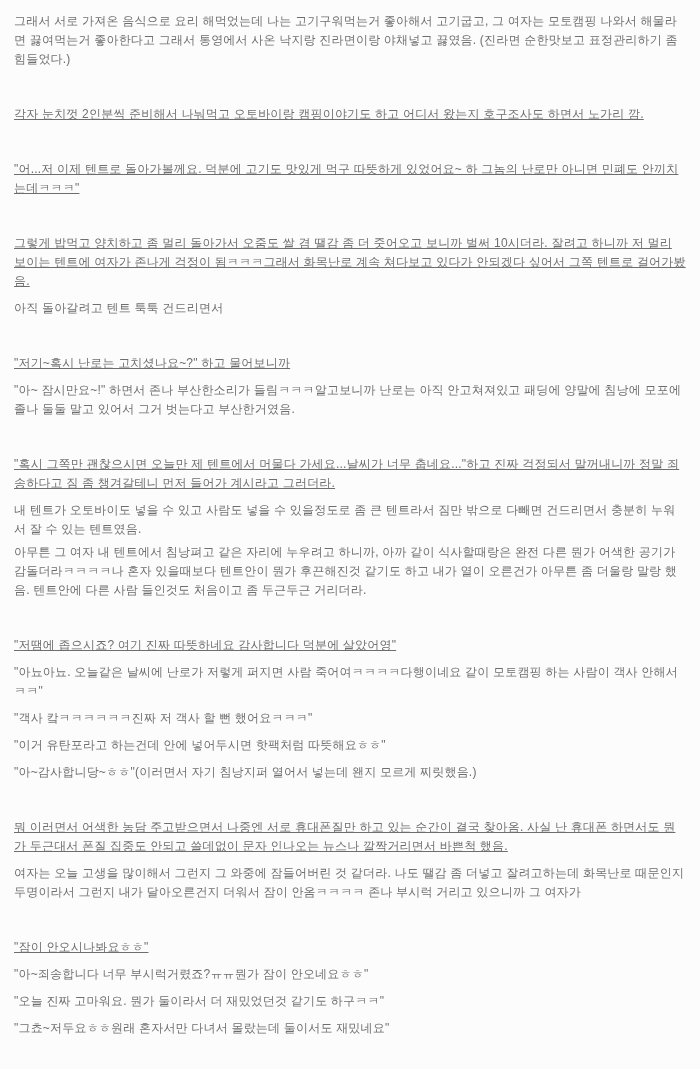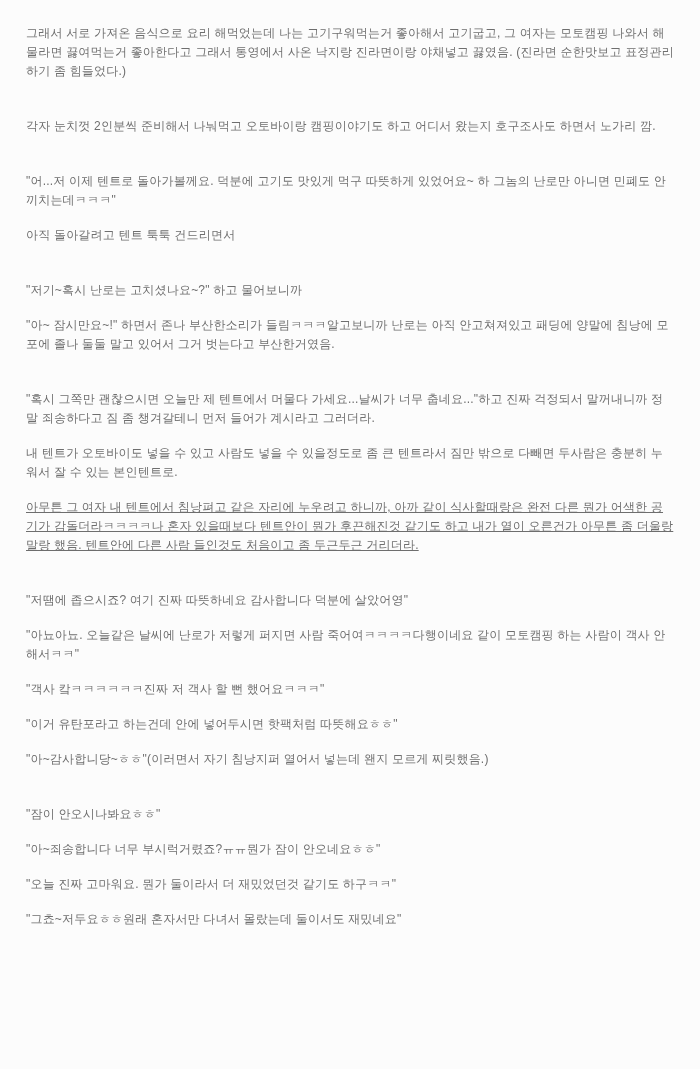--- a/index.html
+++ b/index.html
@@ -17,43 +17,46 @@
     width: 700px;
     padding: 8px 10px 10px 10px;
     font-family: "Liberation Sans", "DejaVu Sans", sans-serif;
     font-size: 12px;
     line-height: 19px;
     color: #6e6e6e;
     word-break: break-all;
     letter-spacing: 0.2px;
   }
   .post-body p {
-    margin: 16px;
+    margin: 4px;
   }
   
-  .g0 { margin-top: 2px !important; text-decoration: underline; }
+  .g0 { margin-top: 2px !important; }
   .g1 { margin-top: 8px !important; }
-  .g2 { margin-top: 36px !important; }
+  .g2 { margin-top: 36px !important; text-decoration: underline; }
 </style>
 </head>
 <body style="background: rgb(252, 252, 252);">
 
 <div class="post-body" style="color: rgb(110, 110, 110);">
   <p>그래서 서로 가져온 음식으로 요리 해먹었는데 나는 고기구워먹는거 좋아해서 고기굽고, 그 여자는 모토캠핑 나와서 해물라면 끓여먹는거 좋아한다고 그래서 통영에서 사온 낙지랑 진라면이랑 야채넣고 끓였음. (진라면 순한맛보고 표정관리하기 좀 힘들었다.)</p>
   <p class="g2">각자 눈치껏 2인분씩 준비해서 나눠먹고 오토바이랑 캠핑이야기도 하고 어디서 왔는지 호구조사도 하면서 노가리 깜.</p>
   <p class="g2">"어...저 이제 텐트로 돌아가볼께요. 덕분에 고기도 맛있게 먹구 따뜻하게 있었어요~ 하 그놈의 난로만 아니면 민폐도 안끼치는데ㅋㅋㅋ"</p>
+  <p class="g2">그렇게 밥먹고 양치하고 좀 멀리 돌아가서 오줌도 쌀 겸 땔감 좀 더 줏어오고 보니까 벌써 10시더라. 잘려고 하니까 저 멀리 보이는 텐트에 여자가 존나게 걱정이 됨ㅋㅋㅋ그래서 화목난로 계속 쳐다보고 있다가 안되겠다 싶어서 그쪽 텐트로 걸어가봤음.</p>
   <p class="g1">아직 돌아갈려고 텐트 툭툭 건드리면서</p>
   <p class="g2">"저기~혹시 난로는 고치셨나요~?" 하고 물어보니까</p>
   <p class="g1">"아~ 잠시만요~!" 하면서 존나 부산한소리가 들림ㅋㅋㅋ알고보니까 난로는 아직 안고쳐져있고 패딩에 양말에 침낭에 모포에 졸나 둘둘 말고 있어서 그거 벗는다고 부산한거였음.</p>
   <p class="g2">"혹시 그쪽만 괜찮으시면 오늘만 제 텐트에서 머물다 가세요...날씨가 너무 춥네요..."하고 진짜 걱정되서 말꺼내니까 정말 죄송하다고 짐 좀 챙겨갈테니 먼저 들어가 계시라고 그러더라.</p>
-  <p class="g1">내 텐트가 오토바이도 넣을 수 있고 사람도 넣을 수 있을정도로 좀 큰 텐트라서 짐만 밖으로 다빼면 두사람은 충분히 누워서 잘 수 있는 본인텐트로.</p>
+  <p class="g1">내 텐트가 오토바이도 넣을 수 있고 사람도 넣을 수 있을정도로 좀 큰 텐트라서 짐만 밖으로 다빼면 건드리면서 충분히 누워서 잘 수 있는 텐트였음.</p>
   <p class="g0">아무튼 그 여자 내 텐트에서 침낭펴고 같은 자리에 누우려고 하니까, 아까 같이 식사할때랑은 완전 다른 뭔가 어색한 공기가 감돌더라ㅋㅋㅋㅋ나 혼자 있을때보다 텐트안이 뭔가 후끈해진것 같기도 하고 내가 열이 오른건가 아무튼 좀 더울랑 말랑 했음. 텐트안에 다른 사람 들인것도 처음이고 좀 두근두근 거리더라.</p>
   <p class="g2">"저땜에 좁으시죠? 여기 진짜 따뜻하네요 감사합니다 덕분에 살았어영"</p>
   <p class="g1">"아뇨아뇨. 오늘같은 날씨에 난로가 저렇게 퍼지면 사람 죽어여ㅋㅋㅋㅋ다행이네요 같이 모토캠핑 하는 사람이 객사 안해서ㅋㅋ"</p>
   <p class="g1">"객사 캌ㅋㅋㅋㅋㅋㅋ진짜 저 객사 할 뻔 했어요ㅋㅋㅋ"</p>
   <p class="g1">"이거 유탄포라고 하는건데 안에 넣어두시면 핫팩처럼 따뜻해요ㅎㅎ"</p>
   <p class="g1">"아~감사합니당~ㅎㅎ"(이러면서 자기 침낭지퍼 열어서 넣는데 왠지 모르게 찌릿했음.)</p>
+  <p class="g2">뭐 이러면서 어색한 농담 주고받으면서 나중엔 서로 휴대폰질만 하고 있는 순간이 결국 찾아옴. 사실 난 휴대폰 하면서도 뭔가 두근대서 폰질 집중도 안되고 쓸데없이 문자 인나오는 뉴스나 깔짝거리면서 바쁜척 했음.</p>
+  <p class="g1">여자는 오늘 고생을 많이해서 그런지 그 와중에 잠들어버린 것 같더라. 나도 땔감 좀 더넣고 잘려고하는데 화목난로 때문인지 두명이라서 그런지 내가 달아오른건지 더워서 잠이 안옴ㅋㅋㅋㅋ 존나 부시럭 거리고 있으니까 그 여자가</p>
   <p class="g2">"잠이 안오시나봐요ㅎㅎ"</p>
   <p class="g1">"아~죄송합니다 너무 부시럭거렸죠?ㅠㅠ뭔가 잠이 안오네요ㅎㅎ"</p>
   <p class="g1">"오늘 진짜 고마워요. 뭔가 둘이라서 더 재밌었던것 같기도 하구ㅋㅋ"</p>
   <p class="g1">"그쵸~저두요ㅎㅎ원래 혼자서만 다녀서 몰랐는데 둘이서도 재밌네요"</p>
 
 </div>
 
 </body></html>

